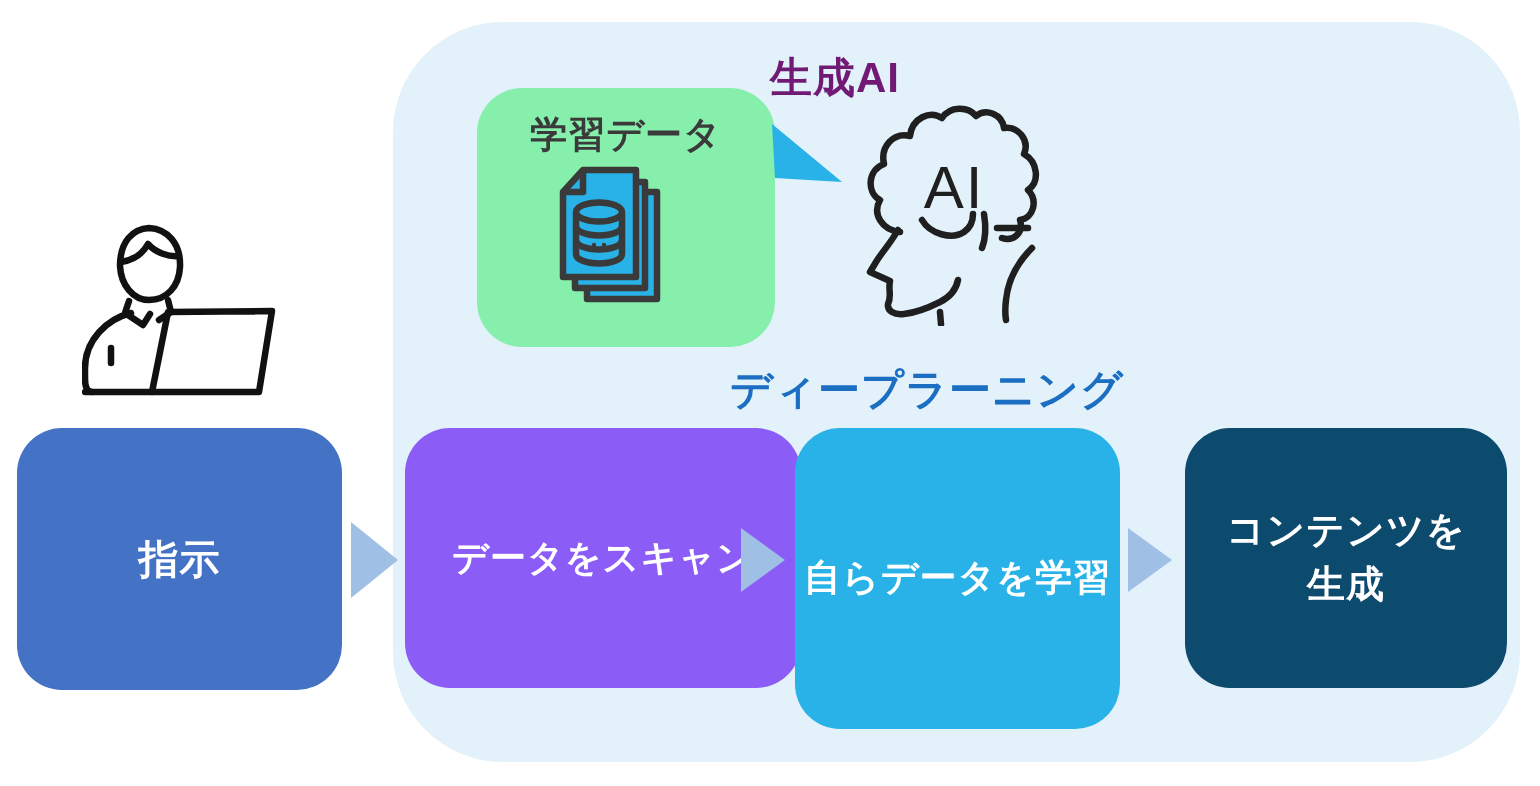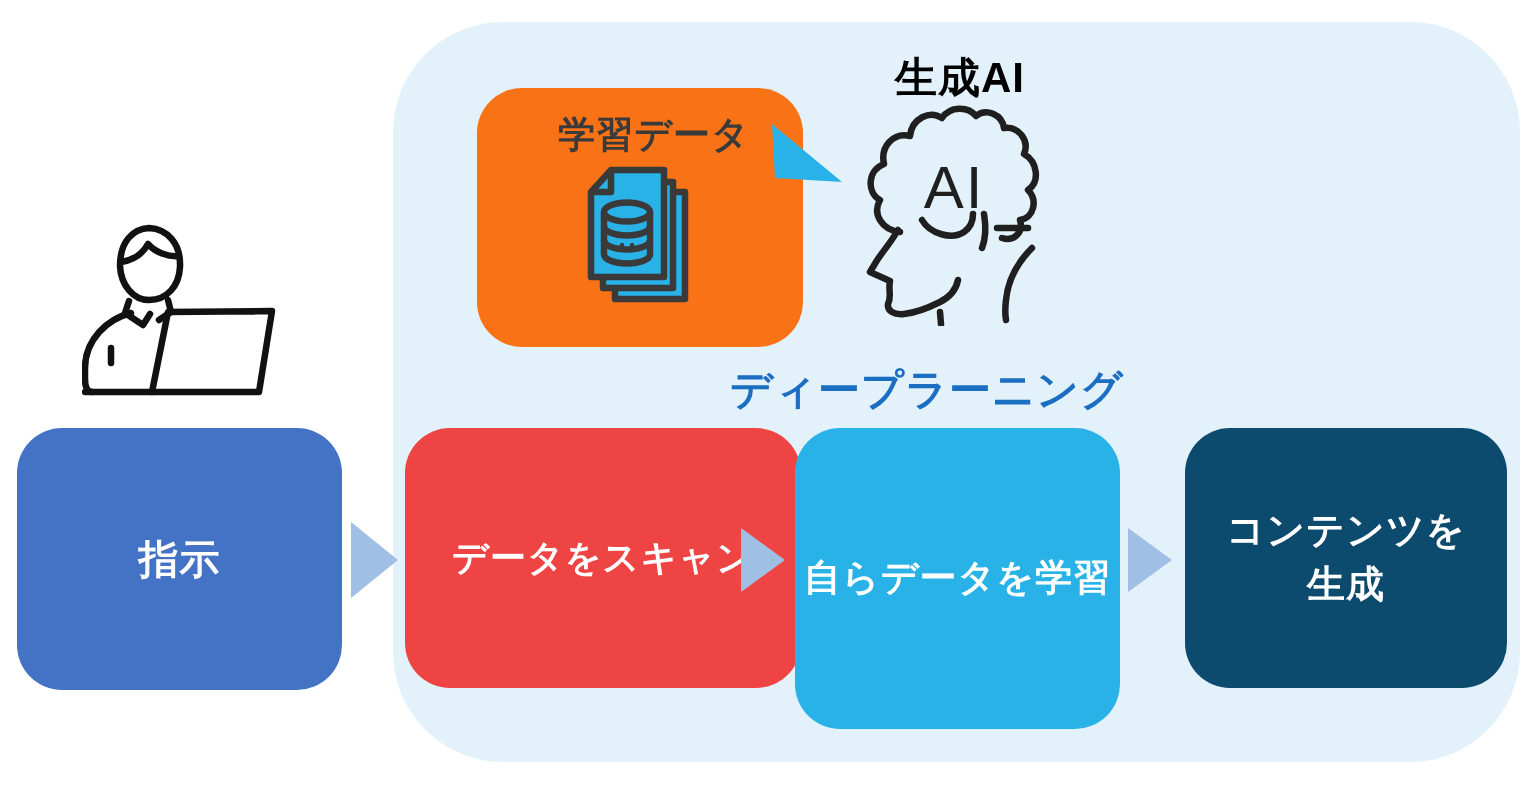--- a/index.html
+++ b/index.html
@@ -10,48 +10,48 @@
   .abs{position:absolute;}
 
   
   .panel{
     left:393px;top:22px;width:1127px;height:740px;
     background:#E2F1FA;border-radius:110px;
   }
 
   
   .genai-title{
-    left:770px;top:50px;width:380px;text-align:center;
-    font-size:42px;font-weight:bold;color:#000000;letter-spacing:1px;
+    left:770px;top:50px;width:380px;text-align:left;
+    font-size:42px;font-weight:bold;color:#701a75;letter-spacing:1px;
   }
   .dl-title{
     left:730px;top:362px;width:440px;text-align:left;
     font-size:42px;font-weight:bold;color:#1B6EC2;letter-spacing:1px;
   }
 
   
   .bubble{
     left:477px;top:88px;width:298px;height:259px;
-    background:#f97316;border-radius:45px;padding-left:28px;
+    background:#86efac;border-radius:45px;
   }
   .bubble-label{
     margin-top:22px;text-align:center;
     font-size:37px;font-weight:bold;color:#3A3A3A;letter-spacing:1px;
   }
   .bubble-tail{left:770px;top:118px;width:78px;height:70px;}
   .doc-icon{display:block;margin:4px auto 0 auto;}
 
   
   .step{
     border-radius:45px;display:flex;flex-direction:column;
     align-items:center;justify-content:center;text-align:center;
     color:#FFFFFF;font-weight:bold;line-height:1.42;letter-spacing:1px;
   }
   .step-prompt  {left:17px;  top:428px;width:325px;height:262px;background:#4472C4;font-size:40px;}
-  .step-scan    {left:405px; top:428px;width:396px;height:260px;background:#ef4444;font-size:36px;}
+  .step-scan    {left:405px; top:428px;width:396px;height:260px;background:#8b5cf6;font-size:36px;}
   .step-learn   {left:795px; top:428px;width:325px;height:301px;background:#29B2E7;font-size:37px;}
   .step-generate{left:1185px;top:428px;width:322px;height:260px;background:#0c4a6e;font-size:38px;}
 
   
   .arrow{background:#9FBFE4;clip-path:polygon(0 0,100% 50%,0 100%);}
   .arrow-1{left:351px; top:522px;width:47px;height:76px;}
   .arrow-2{left:741px; top:528px;width:44px;height:64px;}
   .arrow-3{left:1128px;top:528px;width:44px;height:64px;}
 
   

